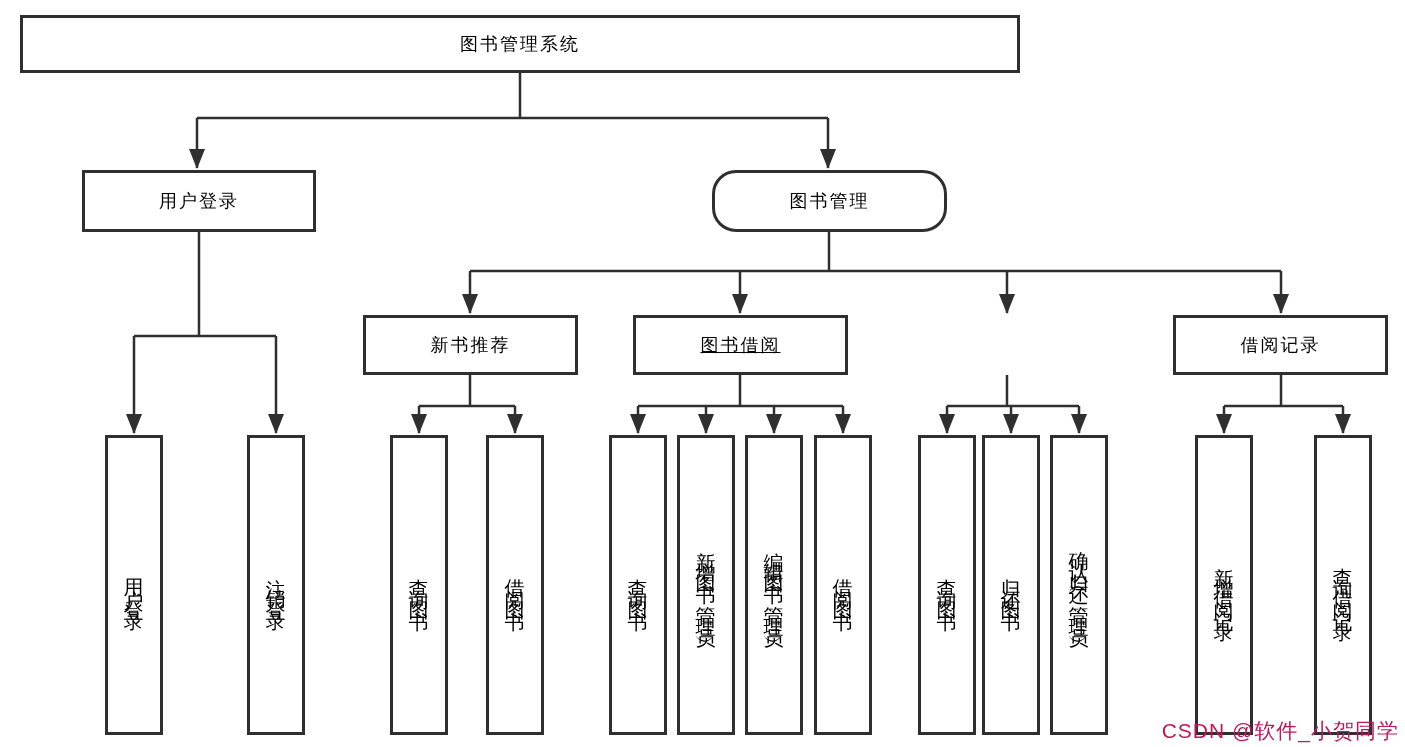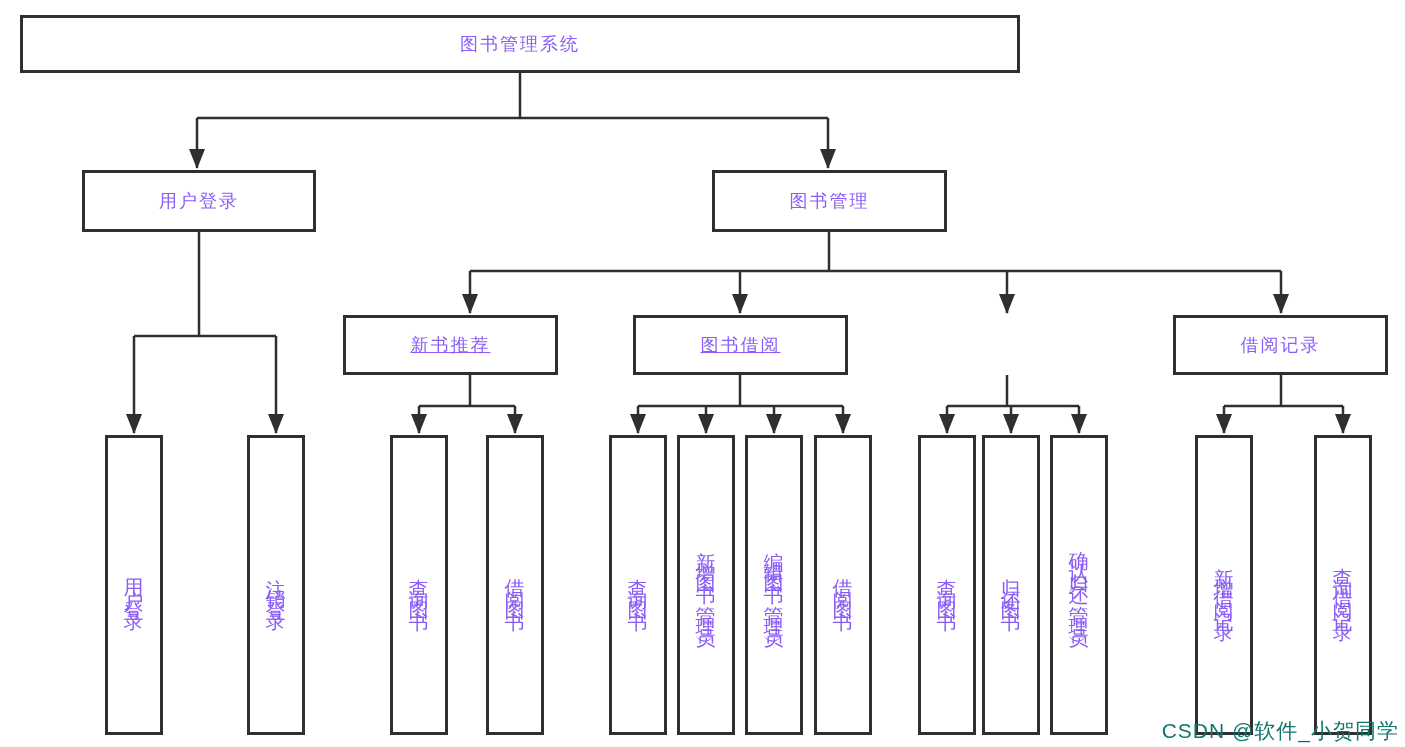--- a/index.html
+++ b/index.html
@@ -22,34 +22,34 @@
     z-index: 0;
   }
   .node {
     position: absolute;
     box-sizing: border-box;
     background: #ffffff;
     border: 3px solid #2f2f2f;
     display: flex;
     align-items: center;
     justify-content: center;
-    color: #8b5cf6;
+    color: #000000;
     font-size: 18px;
     letter-spacing: 2px;
     z-index: 1;
     white-space: nowrap;
   }
   
   .node.root   { left: 20px;  top: 15px;  width: 1000px; height: 58px; }
   
   .node.l2a    { left: 82px;  top: 170px; width: 234px; height: 62px; }
-  .node.l2b    { left: 712px; top: 170px; width: 235px; height: 62px; }
+  .node.l2b    { left: 712px; top: 170px; width: 235px; height: 62px; border-radius: 24px; }
   
   .node.l3     { top: 315px; height: 60px; width: 215px; }
-  .node.l3b1   { left: 343px; text-decoration: underline;  }
+  .node.l3b1   { left: 363px;  }
   .node.l3b2   { left: 633px; text-decoration: underline;  }
   .node.l3b3   { left: 900px;  }
   .node.l3b4   { left: 1173px; text-align: right; }
   
   .node.leaf {
     top: 435px;
     width: 58px;
     height: 300px;
     font-size: 20px;
     letter-spacing: 11px;
@@ -62,21 +62,21 @@
   .a1 { left: 105px; }  .a2 { left: 247px; }
   .b1 { left: 390px; }  .b2 { left: 486px; }
   .c1 { left: 609px; }  .c2 { left: 677px; }  .c3 { left: 745px; }  .c4 { left: 814px; }
   .d1 { left: 918px; }  .d2 { left: 982px; }  .d3 { left: 1050px; }
   .e1 { left: 1195px; } .e2 { left: 1314px; }
   #watermark {
     position: absolute;
     right: 6px;
     bottom: 2px;
     z-index: 2;
-    color: #0f766e;
+    color: #be185d;
     font-size: 21px;
     letter-spacing: 1px;
     white-space: nowrap;
   }
 </style>
 </head>
 <body>
 
 <div id="stage">
 

